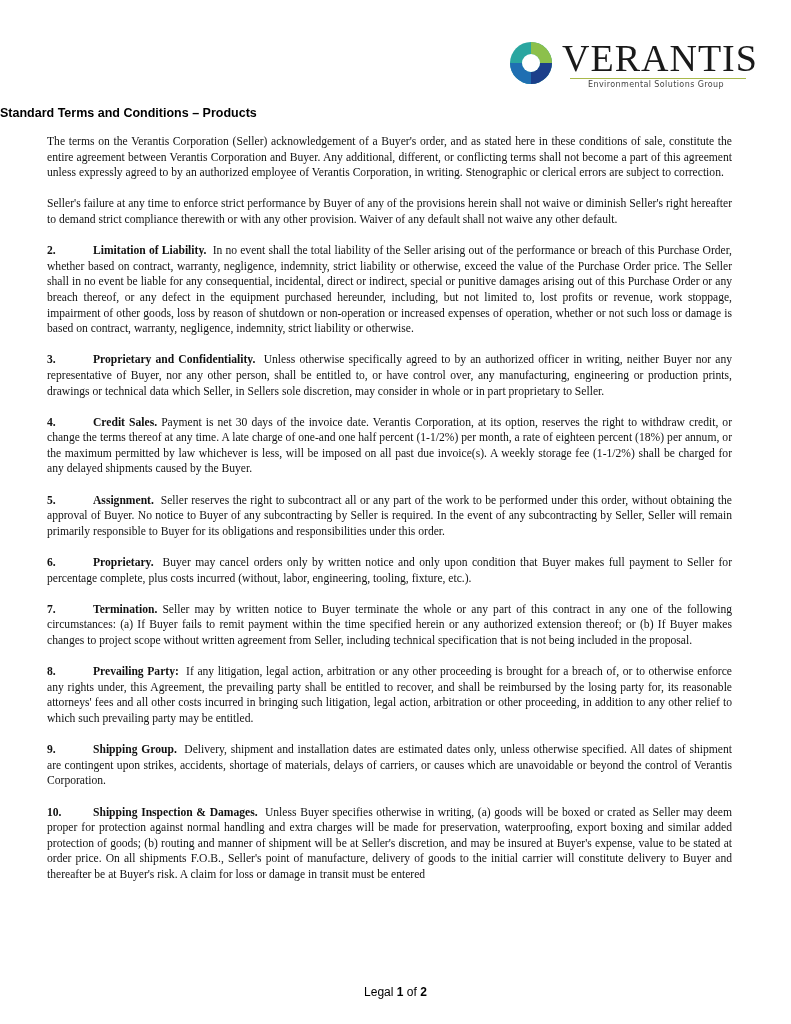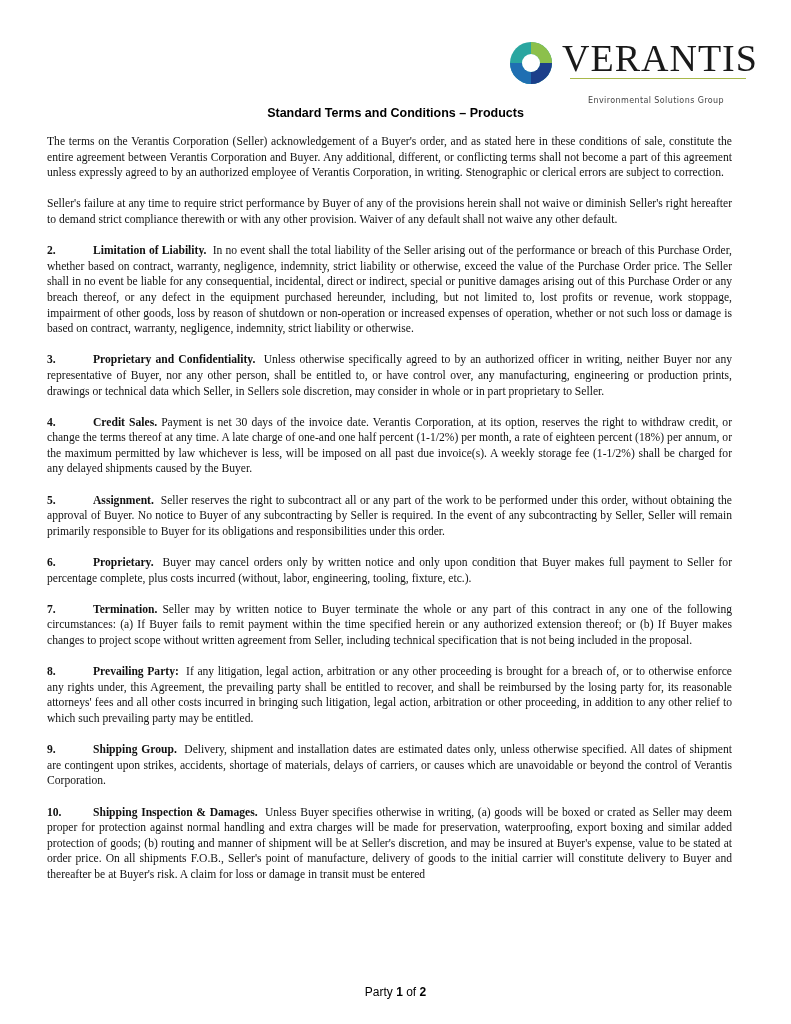--- a/index.html
+++ b/index.html
@@ -11,27 +11,27 @@
       position: absolute; left: 508px; top: 36px; width: 240px; height: 58px;
     }
     .logo svg { position: absolute; left: 0; top: 4px; }
     .logo .wordmark {
       position: absolute; left: 54px; top: 2px;
       font-family: "Liberation Serif", serif; font-size: 38px; letter-spacing: 1px; color: #1a1a1a;
       line-height: 40px;
     }
     .logo .tagline {
       position: absolute; left: 80px; top: 44px;
-      font-family: "DejaVu Sans", sans-serif; font-size: 8px; color: #444; letter-spacing: 0.4px; margin-top: 16px;
+      font-family: "DejaVu Sans", sans-serif; font-size: 8px; color: #444; letter-spacing: 0.4px;
     }
     .logo .rule {
       position: absolute; left: 62px; top: 42px; width: 176px; height: 1px; background: #a8b84a;
     }
     .title {
-      position: absolute; left: 0; top: 106px; width: 791px; text-align: center;
+      position: absolute; left: 0; top: 106px; width: 791px; 
       font-family: "Liberation Sans", sans-serif; font-weight: bold; font-size: 12.5px; color: #000;
     }
     .content {
       position: absolute; left: 47px; top: 134px; width: 685px;
       font-family: "Liberation Serif", serif; font-size: 11.6px; line-height: 15.6px; color: #111;
       text-align: justify;
     }
     .para { margin: 0 0 15.6px 0; }
     .num { display: inline-block; width: 46px; font-weight: bold; }
     .heading { font-weight: bold; }
@@ -57,21 +57,21 @@
     <div class="wordmark">VERANTIS</div>
     <div class="rule"></div>
     <div class="tagline">Environmental Solutions Group</div>
   </div>
 
   <div class="title">Standard Terms and Conditions – Products</div>
 
   <div class="content">
 
     <p class="para">The terms on the Verantis Corporation (Seller) acknowledgement of a Buyer's order, and as stated here in these conditions of sale, constitute the entire agreement between Verantis Corporation and Buyer.  Any additional, different, or conflicting terms shall not become a part of this agreement unless expressly agreed to by an authorized employee of Verantis Corporation, in writing. Stenographic or clerical errors are subject to correction.</p>
-    <p class="para">Seller's failure at any time to require strict performance by Buyer of any of the provisions herein shall not waive or diminish Seller's right hereafter to demand strict compliance therewith or with any other provision. Waiver of any default shall not waive any other default.</p>
+    <p class="para">Seller's failure at any time to enforce strict performance by Buyer of any of the provisions herein shall not waive or diminish Seller's right hereafter to demand strict compliance therewith or with any other provision. Waiver of any default shall not waive any other default.</p>
 
     <p class="para">
       <span class="num">2.</span><span class="heading">Limitation of Liability.</span>&nbsp; <span>In no event shall the total liability of the Seller arising out of the performance or breach of this Purchase Order, whether based on contract, warranty, negligence, indemnity, strict liability or otherwise, exceed the value of the Purchase Order price.  The Seller shall in no event be liable for any consequential, incidental, direct or indirect, special or punitive damages arising out of this Purchase Order or any breach thereof, or any defect in the equipment purchased hereunder, including, but not limited to, lost profits or revenue, work stoppage, impairment of other goods, loss by reason of shutdown or non-operation or increased expenses of operation, whether or not such loss or damage is based on contract, warranty, negligence, indemnity, strict liability or otherwise.</span>
     </p>
 
     <p class="para">
       <span class="num">3.</span><span class="heading">Proprietary and Confidentiality.</span>&nbsp; <span>Unless otherwise specifically agreed to by an authorized officer in writing, neither Buyer nor any representative of Buyer, nor any other person, shall be entitled to, or have control over, any manufacturing, engineering or production prints, drawings or technical data which Seller, in Sellers sole discretion, may consider in whole or in part proprietary to Seller.</span>
     </p>
 
     <p class="para">
@@ -98,19 +98,19 @@
       <span class="num">9.</span><span class="heading">Shipping Group.</span>&nbsp; <span>Delivery, shipment and installation dates are estimated dates only, unless otherwise specified.  All dates of shipment are contingent upon strikes, accidents, shortage of materials, delays of carriers, or causes which are unavoidable or beyond the control of Verantis Corporation.</span>
     </p>
 
     <p class="para">
       <span class="num">10.</span><span class="heading">Shipping Inspection &amp; Damages.</span>&nbsp; <span>Unless Buyer specifies otherwise in writing, (a) goods will be boxed or crated as Seller may deem proper for protection against normal handling and extra charges will be made for preservation, waterproofing, export boxing and similar added protection of goods; (b) routing and manner of shipment will be at Seller's discretion, and may be insured at Buyer's expense, value to be stated at order price. On all shipments F.O.B., Seller's point of manufacture, delivery of goods to the initial carrier will constitute delivery to Buyer and thereafter be at Buyer's risk. A claim for loss or damage in transit must be entered</span>
     </p>
 
   </div>
 
   <div class="footer">
-    <span>Party</span>
+    <span>Legal</span>
     <b>1</b>
     <span>of</span>
     <b>2</b>
   </div>
 
 </div>
 
 </body></html>

